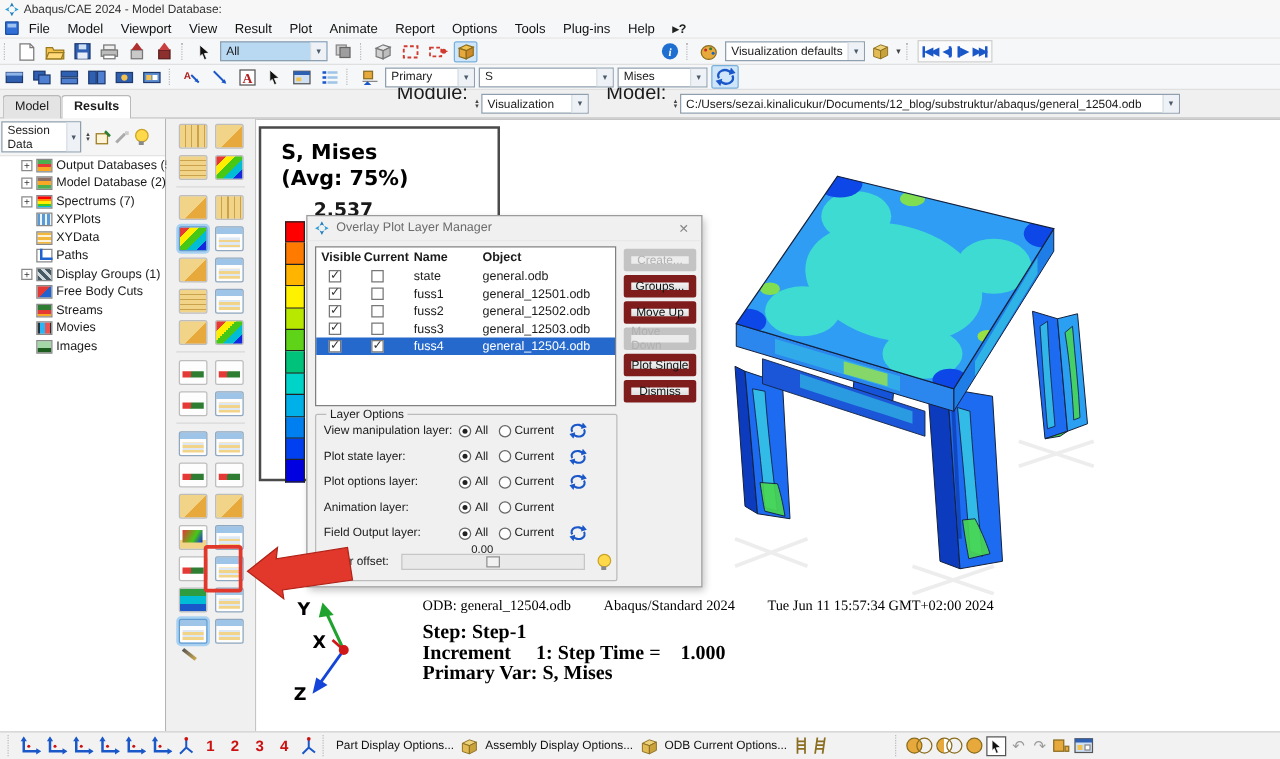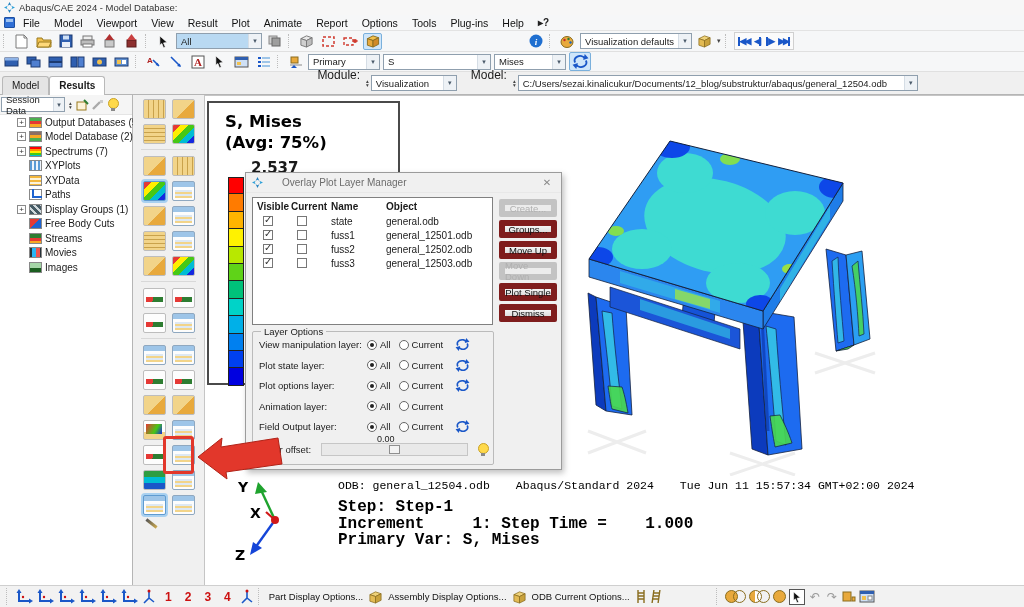--- a/index.html
+++ b/index.html
@@ -29,21 +29,21 @@
   .combo.blue{background:#b9d9f2}
   .spin{display:flex;flex-direction:column;font-size:5.5px;line-height:4px;color:#444;margin:0 2px}
   .animgrp{display:flex;align-items:center;border:1px solid #d0d0d0;background:#fbfbfb;height:18px;padding:0 3px;gap:5px}
   .anim{color:#1a57c8;font-size:9px;font-weight:bold;letter-spacing:-2px;display:flex;align-items:center}
   .anim .bar{width:2px;height:9px;background:#1a57c8;display:inline-block}
 
   
   #ctx{height:23px;background:#f0f0f0;display:flex;align-items:center;border-bottom:1px solid #b5b5b5;padding-left:2px}
   .tab{padding:3px 9px 4px;font-size:10px;border:1px solid #b9b9b9;border-bottom:none;background:#e4e4e4;border-radius:3px 3px 0 0;margin-top:4px}
   .tab.active{background:#fff;font-weight:bold}
-  .ctxlabel{font-size:12px;margin:0 4px 16px 14px}
+  .ctxlabel{font-size:16px;margin:0 4px 16px 14px}
 
   
   #tree{left:0;top:95px;width:133px;bottom:22px;background:#fff;border-right:1px solid #b5b5b5}
   #treehead{display:flex;align-items:center;padding:2px 1px;gap:2px;background:#f5f5f5;border-bottom:1px solid #e5e5e5}
   .titem{display:flex;align-items:center;gap:3px;height:14.5px;padding-left:17px;font-size:10px;white-space:nowrap}
   .exp{width:9px;height:9px;border:1px solid #8a8a8a;background:#fff;font-size:8px;line-height:7px;text-align:center;color:#333;flex:0 0 auto}
   .exp::before{content:"+"}
   .noexp{width:9px;flex:0 0 auto}
   .ticn{width:13px;height:11px;flex:0 0 auto;border:1px solid #888}
   .i-odb{background:linear-gradient(#4caf50 0 3px,#e53935 3px 6px,#f9a825 6px 9px,#1e88e5 9px 11px)}
@@ -81,28 +81,28 @@
 
   
   #canvas{left:205px;top:95px;right:0;bottom:22px;background:#fff;border-top:1px solid #c5c5c5}
   #legend{left:2px;top:5px;width:193px;height:284px;background:#fff;border:2px solid #4a4a4a;padding:8px 0 0 16px}
   #legend .lt{font-family:"DejaVu Sans",sans-serif;font-weight:bold;font-size:16.5px;color:#000;line-height:21px}
   #legend .lv{font-family:"DejaVu Sans",sans-serif;font-weight:bold;font-size:15px;margin:6px 0 4px 26px}
   .speccol{position:absolute;left:19px;top:74px;width:16px}
   .speccol span{display:block;width:16px;height:17.4px;border:1px solid #222;border-top:none}
   .speccol span:first-child{border-top:1px solid #222}
 
-  #statetext{left:133px;top:383px;font-family:Liberation Mono, monospace;color:#000}
+  #statetext{left:133px;top:383px;font-family:Liberation Serif, serif;color:#000}
   #statetext .l1{font-size:11.5px;margin-bottom:7px}
   #statetext .l1 span{margin-right:26px}
   #statetext .lb{font-size:16px;font-weight:bold;line-height:16.5px;white-space:pre}
 
   
   #dlg{left:245px;top:172px;width:317px;height:298px;background:#f0f0f0;border:1px solid #9b9b9b;box-shadow:2px 3px 6px rgba(0,0,0,.25);z-index:10}
-  #dlgtitle{height:20px;display:flex;align-items:center;gap:19px;padding:0 6px;color:#6b6b6b;font-size:10px;border-bottom:1px solid #e8e8e8}
+  #dlgtitle{height:20px;display:flex;align-items:center;gap:6px;padding:0 6px;color:#6b6b6b;font-size:10px;border-bottom:1px solid #e8e8e8}
   .dlg-close{margin-left:auto;color:#888;font-size:10px;width:16px;text-align:center}
   .dlg-close::before{content:"\2715"}
   #dtable{position:absolute;left:6px;top:24px;width:241px;height:128px;background:#fff;border:1px solid #808080;font-size:10px}
   .dhead,.drow{display:grid;grid-template-columns:34px 40px 55px 1fr;align-items:center;height:14px;padding-left:4px}
   .dhead{font-weight:bold;height:16px}
   .drow.selrow{background:#2569cd;color:#fff}
   .cb{width:10px;height:10px;border:1px solid #777;background:#fff;display:inline-block;position:relative;margin-left:6px}
   .cb.on::after{content:"\2713";position:absolute;left:0px;top:-3px;font-size:10px;color:#333}
   .dbtns{position:absolute;left:253px;top:26px;width:58px;display:flex;flex-direction:column;gap:3px}
   .dbtn{height:18px;border:6px solid #7f1d1d;border-radius:2px;background:linear-gradient(#f4f4f4,#dedede);font-size:9.5px;display:flex;align-items:center;justify-content:center;color:#111}
@@ -446,21 +446,21 @@
         <span>▾</span>
       </span>
     <span class="combo" style="width:400px">
         <span style="overflow:hidden;white-space:nowrap">C:/Users/sezai.kinalicukur/Documents/12_blog/substruktur/abaqus/general_12504.odb</span>
         <span class="arr">▾</span>
       </span>
   </div>
 
   <div id="tree" class="abs">
     <div id="treehead">
-      <span class="combo" style="width:64px;height:15px">
+      <span class="combo" style="width:64px;height:25px">
           <span>Session Data</span>
           <span class="arr">▾</span>
         </span>
       <span class="spin">
           <span>▴</span>
           <span>▾</span>
         </span>
       <svg width="13" height="12" viewBox="0 0 13 12">
           <rect x="1" y="3" width="9" height="8" fill="#fdf3d8" stroke="#9a7a1f"></rect>
           <path d="M8,1 L12,5" stroke="#2e7d32" stroke-width="2"></path>
@@ -749,20 +749,26 @@
           <span class="cb"></span>
           <span>fuss2</span>
           <span>general_12502.odb</span>
       </div>
       <div class="drow">
         <span class="cb on"></span>
           <span class="cb"></span>
           <span>fuss3</span>
           <span>general_12503.odb</span>
       </div>
+      <div class="drow selrow">
+        <span class="cb on"></span>
+          <span class="cb on"></span>
+          <span>fuss4</span>
+          <span>general_12504.odb</span>
+      </div>
     </div>
 
     <div class="dbtns">
       <div class="dbtn dis">Create...</div>
       <div class="dbtn">Groups...</div>
       <div class="dbtn">Move Up</div>
       <div class="dbtn dis">Move Down</div>
       <div class="dbtn">Plot Single</div>
       <div class="dbtn">Dismiss</div>
     </div>

